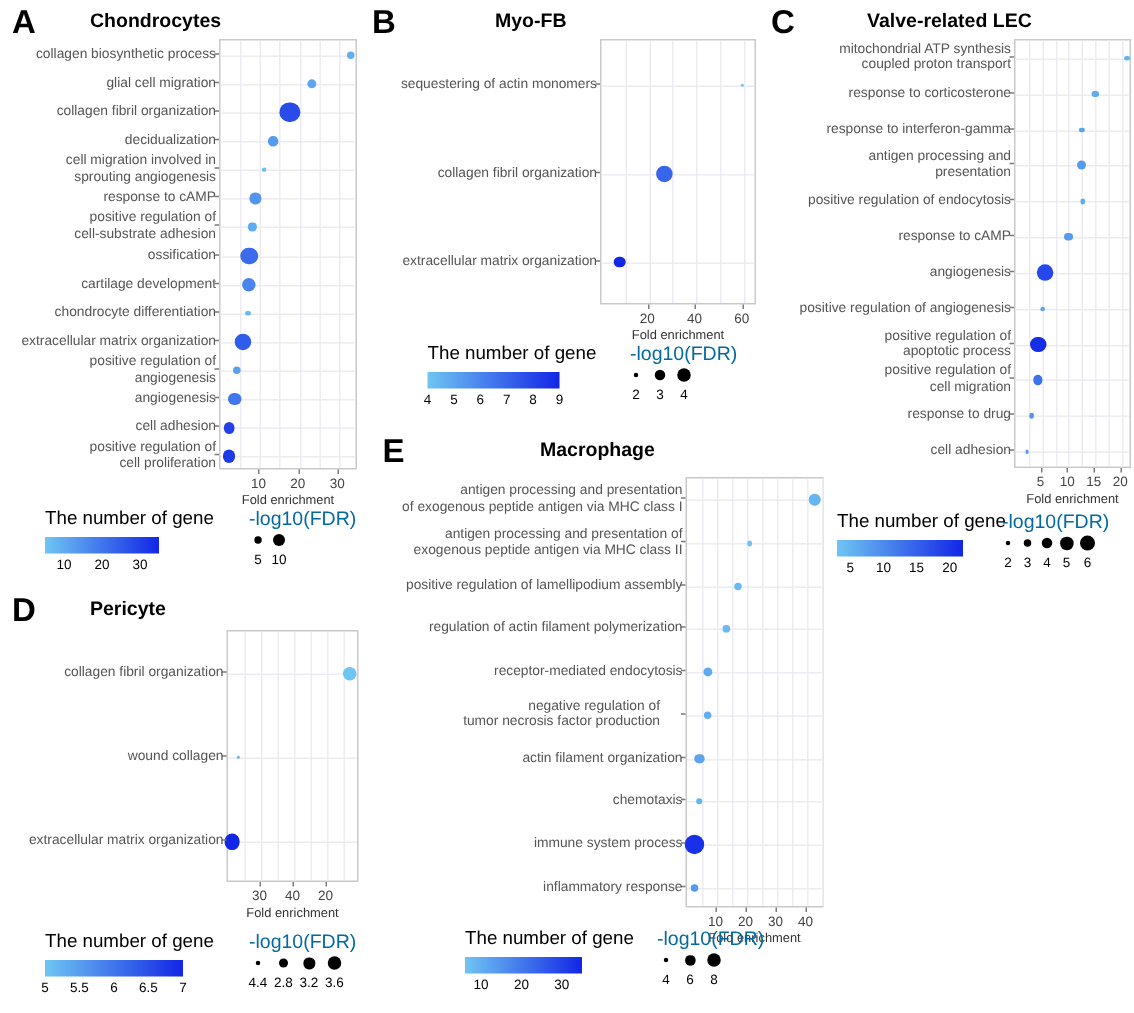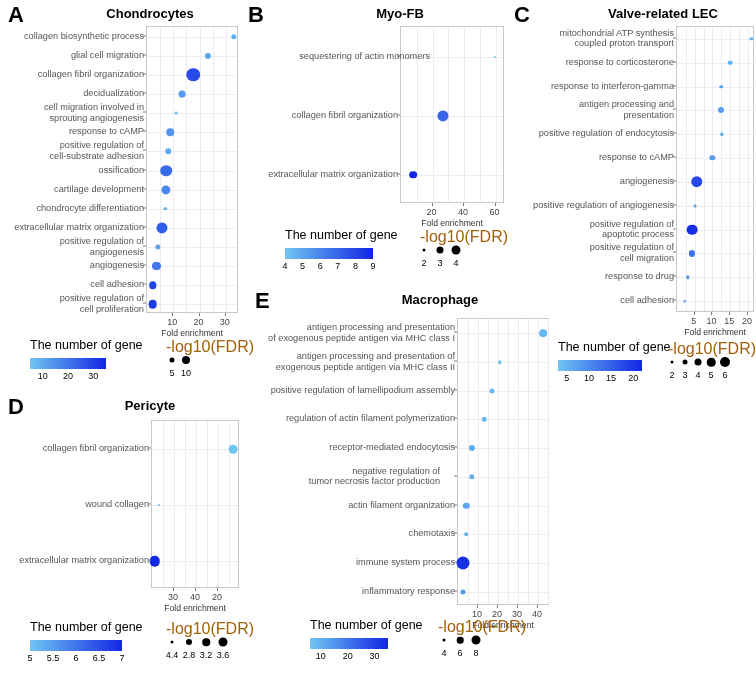--- a/index.html
+++ b/index.html
@@ -1,34 +1,34 @@
 <!DOCTYPE html>
 <html><head>
 <meta charset="utf-8">
 <style>
   html,body{margin:0;padding:0;background:#ffffff;}
   body{width:756px;height:675px;position:relative;overflow:hidden;
        font-family:"Liberation Sans", sans-serif;color:#000;}
   .panel{position:absolute;}
   .panel-letter{position:absolute;font-size:22px;font-weight:bold;line-height:1;color:#000;}
-  .panel-title{position:absolute;font-size:13px;font-weight:bold;text-align:center;color:#000;}
+  .panel-title{position:absolute;font-size:13px;font-weight:bold;color:#000;}
   .plot{position:absolute;box-sizing:border-box;border:1px solid #c9c9c9;background:#fff;}
   .gridv{position:absolute;top:0;bottom:0;width:1px;background:#ececf2;}
   .gridh{position:absolute;left:0;right:0;height:1px;background:#ececf2;}
   .dot{position:absolute;border-radius:50%;transform:translate(-50%,-50%);}
   .ylab{position:absolute;font-size:9.2px;color:#555;text-align:right;line-height:10.5px;
         transform:translateY(-50%);white-space:pre-line;}
   .ytick{position:absolute;height:1px;width:3px;background:#7a7a7a;transform:translateY(-50%);}
   .xtick{position:absolute;width:1px;height:3px;background:#7a7a7a;}
   .xticklab{position:absolute;font-size:9px;color:#444;transform:translateX(-50%);}
   .axname{position:absolute;font-size:8.6px;color:#333;text-align:center;}
   .lgd-gene-title{position:absolute;font-size:12.5px;color:#000;white-space:nowrap;}
   .lgd-bar{position:absolute;height:11px;}
   .lgd-bar-lab{position:absolute;font-size:9px;color:#000;transform:translateX(-50%);}
-  .lgd-fdr-title{position:absolute;font-size:16px;color:#a16207;white-space:nowrap;}
+  .lgd-fdr-title{position:absolute;font-size:13px;color:#0369a1;white-space:nowrap;}
   .lgd-fdr-dot{position:absolute;border-radius:50%;background:#000;transform:translate(-50%,-50%);}
   .lgd-fdr-lab{position:absolute;font-size:9px;color:#000;transform:translateX(-50%);}
 </style>
 </head>
 <body>
 
 <div class="panel">
   <div class="panel-letter" style="left:8px;top:4px;">A</div>
   <div class="panel-title" style="left:60px;top:6px;width:180px;">Chondrocytes</div>
   <div class="plot" id="plotA" style="left:146px;top:26px;width:92px;height:287px;">
@@ -220,21 +220,21 @@
 <div class="ylab" style="left: 4px; width: 140px; top: 303.433px;">positive regulation of
 cell proliferation</div>
 <div class="xtick" style="left: 172.286px; top: 313px;"></div>
 <div class="xticklab" style="left: 172.286px; top: 317px;">10</div>
 <div class="xtick" style="left: 198.571px; top: 313px;"></div>
 <div class="xticklab" style="left: 198.571px; top: 317px;">20</div>
 <div class="xtick" style="left: 224.857px; top: 313px;"></div>
 <div class="xticklab" style="left: 224.857px; top: 317px;">30</div>
 <div class="axname" style="left: 146px; width: 92px; top: 328px;">Fold enrichment</div>
 <div class="ytick" style="left: 397px; top: 55.5px;"></div>
-<div class="ylab" style="left: 188px; width: 210px; top: 55.5px; padding-left: 32px;">sequestering of actin monomers</div>
+<div class="ylab" style="left: 188px; width: 210px; top: 55.5px;">sequestering of actin monomers</div>
 <div class="ytick" style="left: 397px; top: 114.5px;"></div>
 <div class="ylab" style="left: 188px; width: 210px; top: 114.5px;">collagen fibril organization</div>
 <div class="ytick" style="left: 397px; top: 173.5px;"></div>
 <div class="ylab" style="left: 188px; width: 210px; top: 173.5px;">extracellular matrix organization</div>
 <div class="xtick" style="left: 431.515px; top: 203px;"></div>
 <div class="xticklab" style="left: 431.515px; top: 207px;">20</div>
 <div class="xtick" style="left: 463.03px; top: 203px;"></div>
 <div class="xticklab" style="left: 463.03px; top: 207px;">40</div>
 <div class="xtick" style="left: 494.545px; top: 203px;"></div>
 <div class="xticklab" style="left: 494.545px; top: 207px;">60</div>

